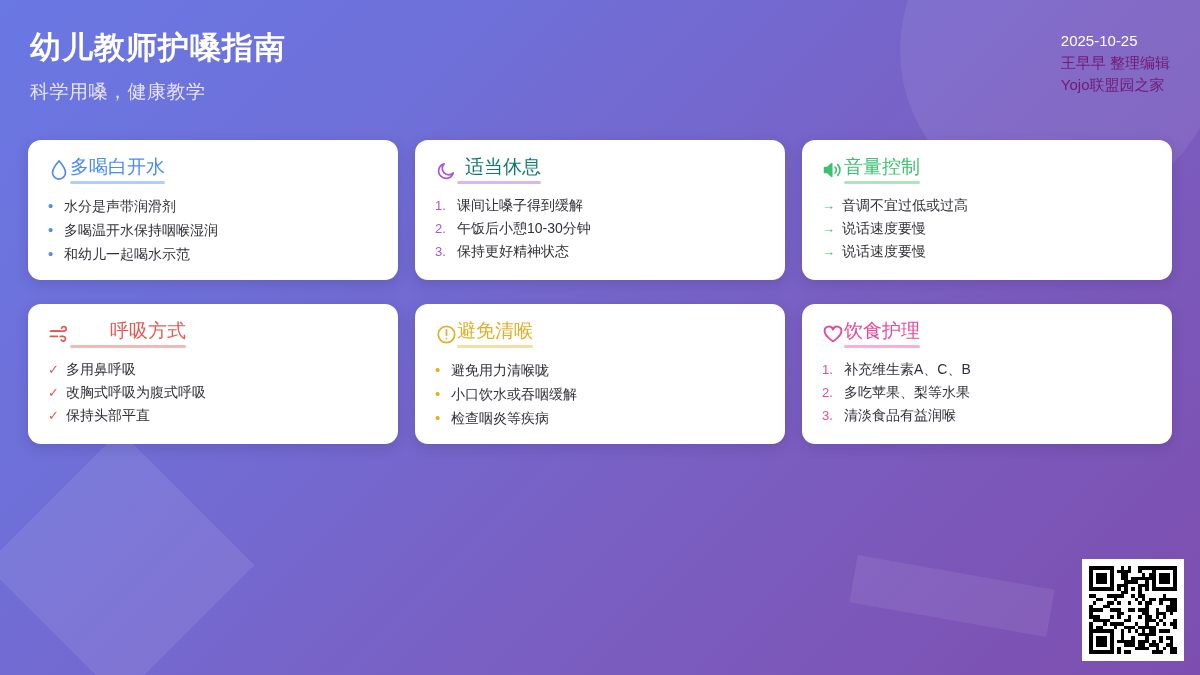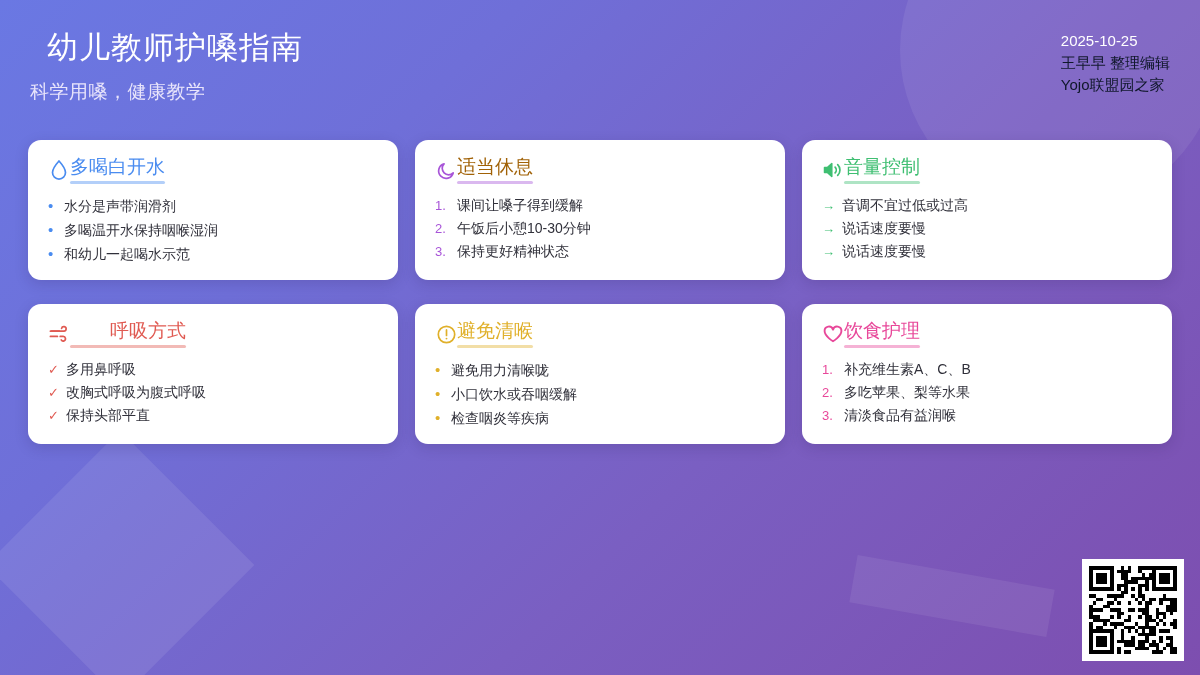--- a/index.html
+++ b/index.html
@@ -27,28 +27,28 @@
     width:200px; height:48px;
     background:rgba(255,255,255,.075);
     left:852px; top:572px;
     transform:rotate(10deg);
   }
 
   
   .header { position:absolute; left:0; top:0; width:1200px; height:128px; }
   .title {
     position:absolute; left:30px; top:27px;
-    font-size:31px; color:#ffffff; letter-spacing:1px; font-weight:400;margin-left:17px;
+    font-size:31px; color:#ffffff; letter-spacing:1px; font-weight:700;
   }
   .subtitle {
     position:absolute; left:30px; top:79px;
     font-size:19px; color:#e8e4fb; letter-spacing:.5px; font-weight:400;
   }
   .meta { position:absolute; right:30px; top:30px; }
-  .meta-line { font-size:15px; color:#0f172a; line-height:22px; }
+  .meta-line { font-size:15px; color:#701a75; line-height:22px; }
   .meta-line.date { color:#ffffff; }
 
   
   .grid {
     position:absolute; left:28px; top:140px;
     width:1144px;
     display:grid;
     grid-template-columns:repeat(3,1fr);
     grid-template-rows:repeat(2,140px);
     column-gap:17px; row-gap:24px;
@@ -132,21 +132,21 @@
         </li>
       </ul>
     </div>
     <div class="card">
       <div class="card-head">
         <span class="card-icon">
           <svg width="21" height="21" viewBox="0 0 21 21">
             <path d="M17.2 12.9 A7.4 7.4 0 1 1 8.1 3.8 A5.9 5.9 0 0 0 17.2 12.9 Z" stroke="#a855d8" fill="none" stroke-width="1.7" stroke-linecap="round" stroke-linejoin="round"></path>
           </svg>
         </span>
-        <span class="card-title-wrap"><span class="card-title" style="color: #a16207;">适当休息</span><span class="title-underline" style="background: rgb(168, 85, 216);"></span></span>
+        <span class="card-title-wrap"><span class="card-title" style="color: #0f766e; margin-left: 8px;">适当休息</span><span class="title-underline" style="background: rgb(168, 85, 216);"></span></span>
       </div>
       <ul class="card-list">
         <li>
           <span class="marker num" style="color: rgb(168, 85, 216);">1.</span>
           <span>课间让嗓子得到缓解</span>
         </li>
         <li>
           <span class="marker num" style="color: rgb(168, 85, 216);">2.</span>
           <span>午饭后小憩10-30分钟</span>
         </li>

